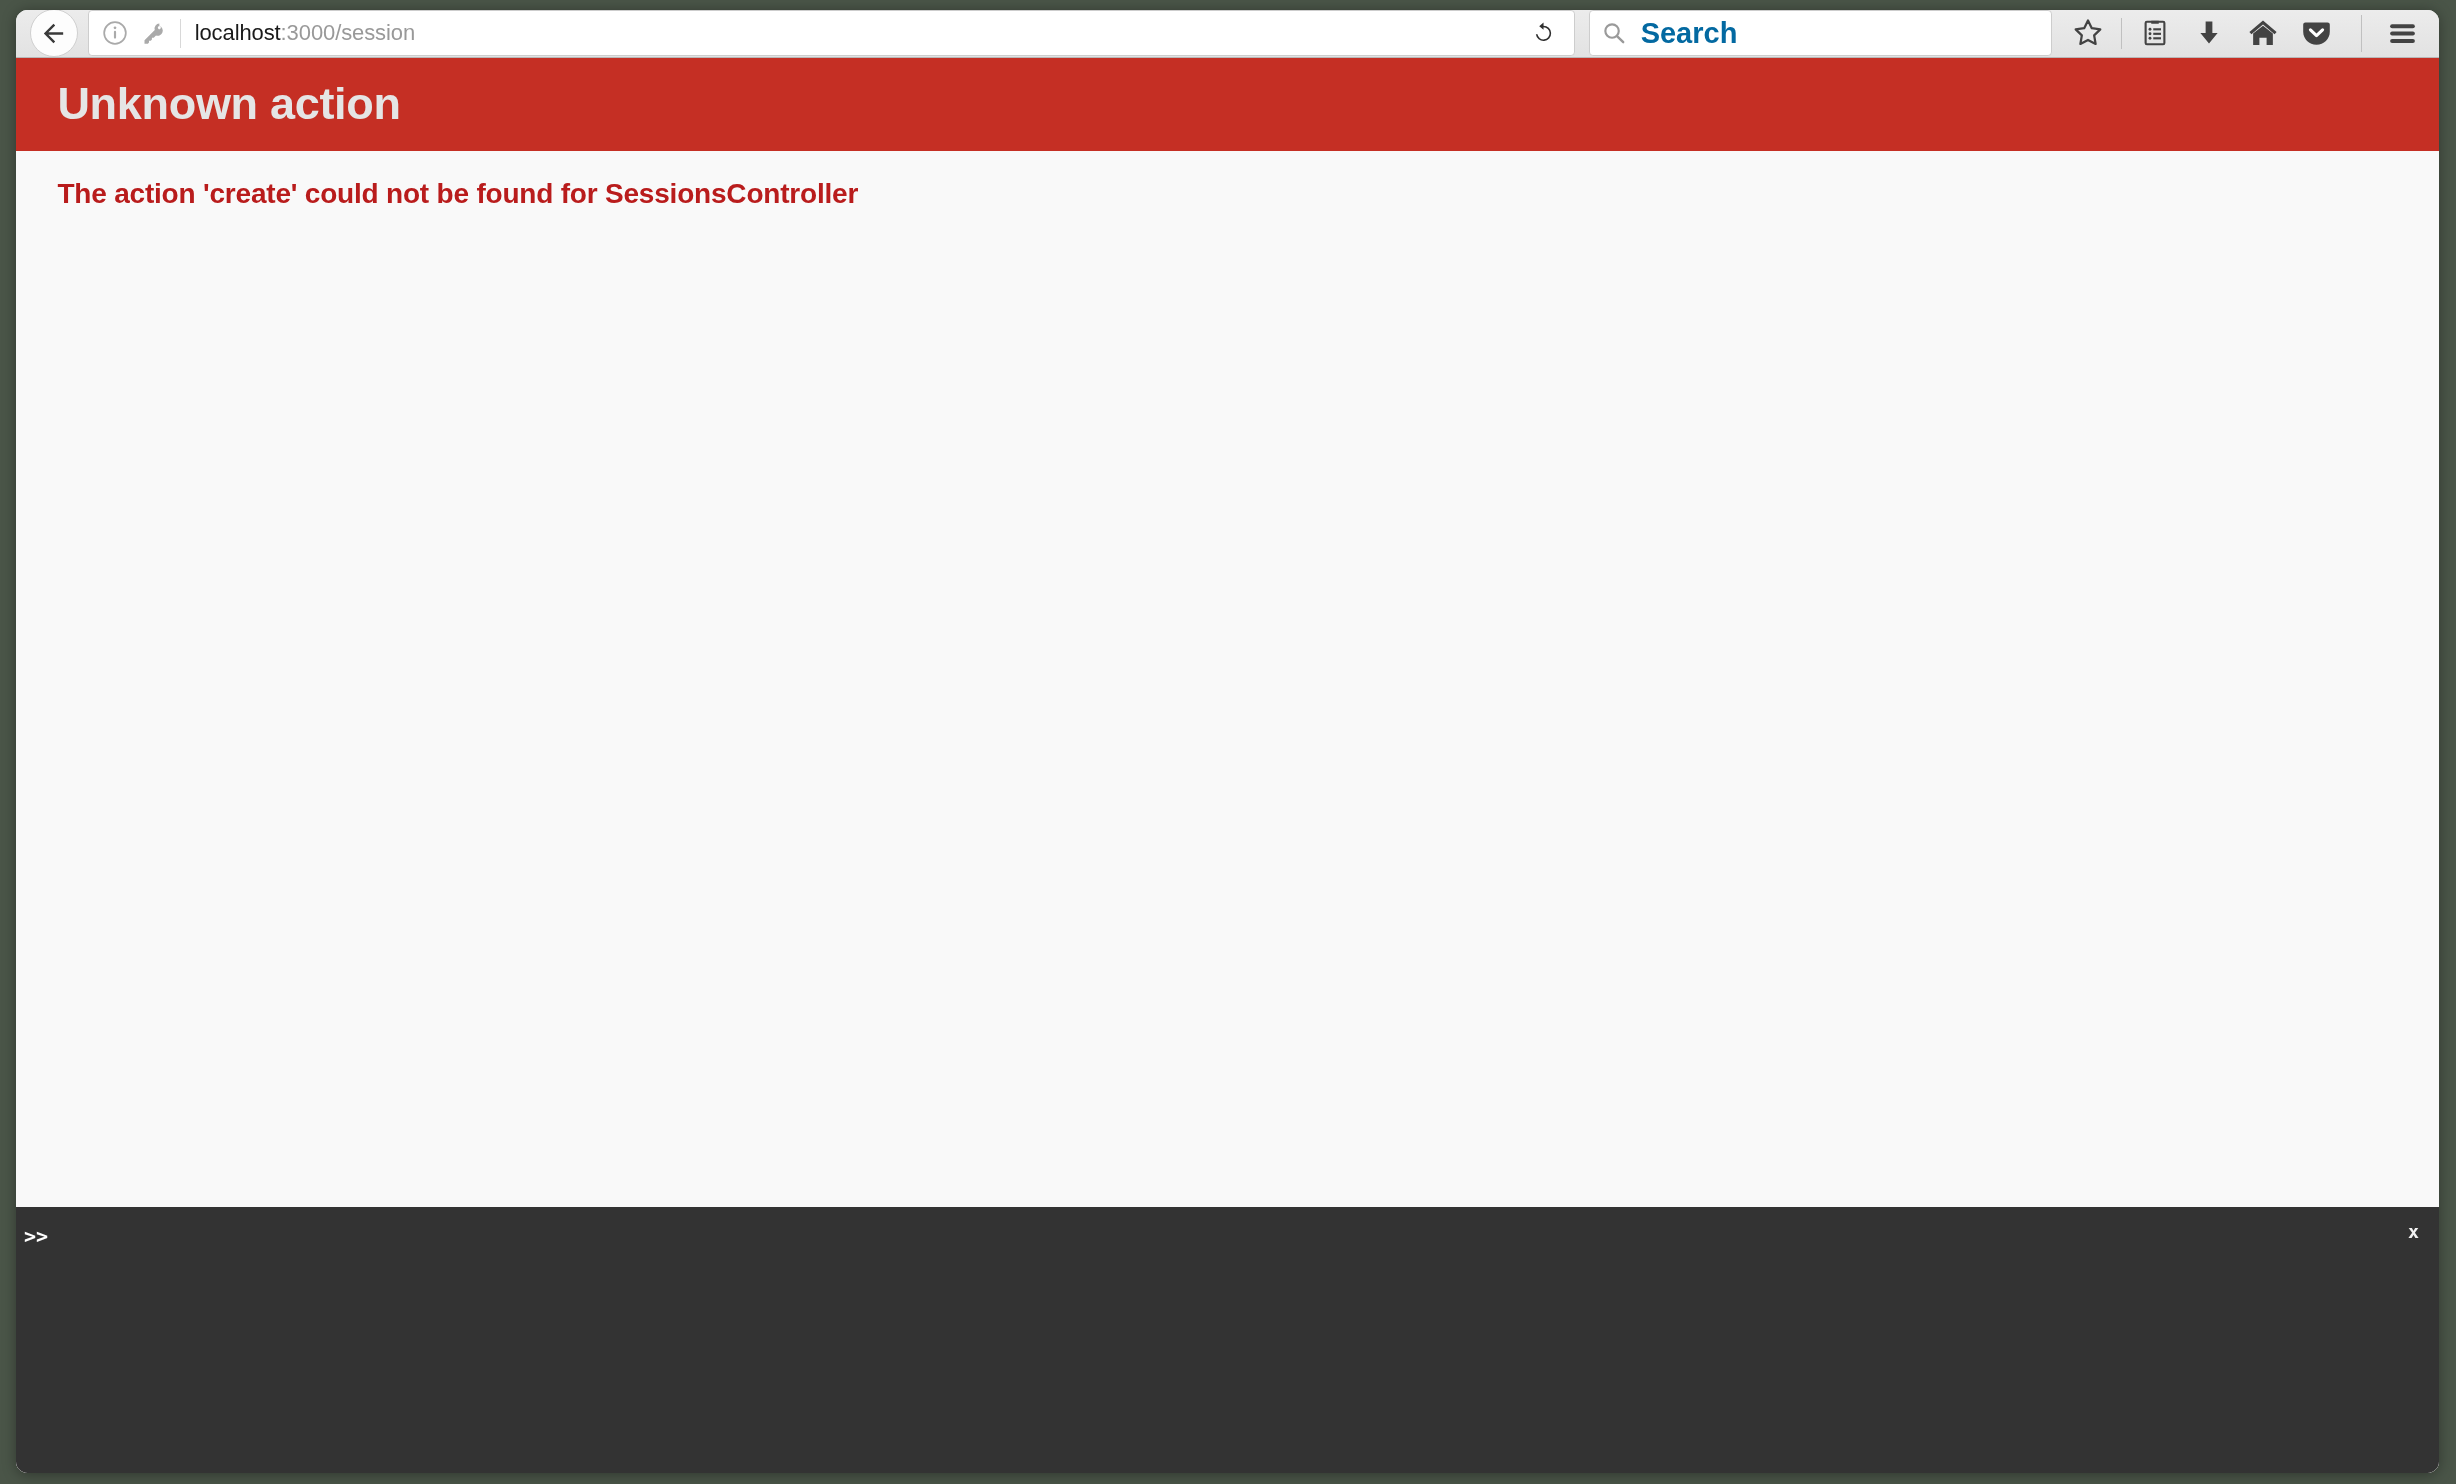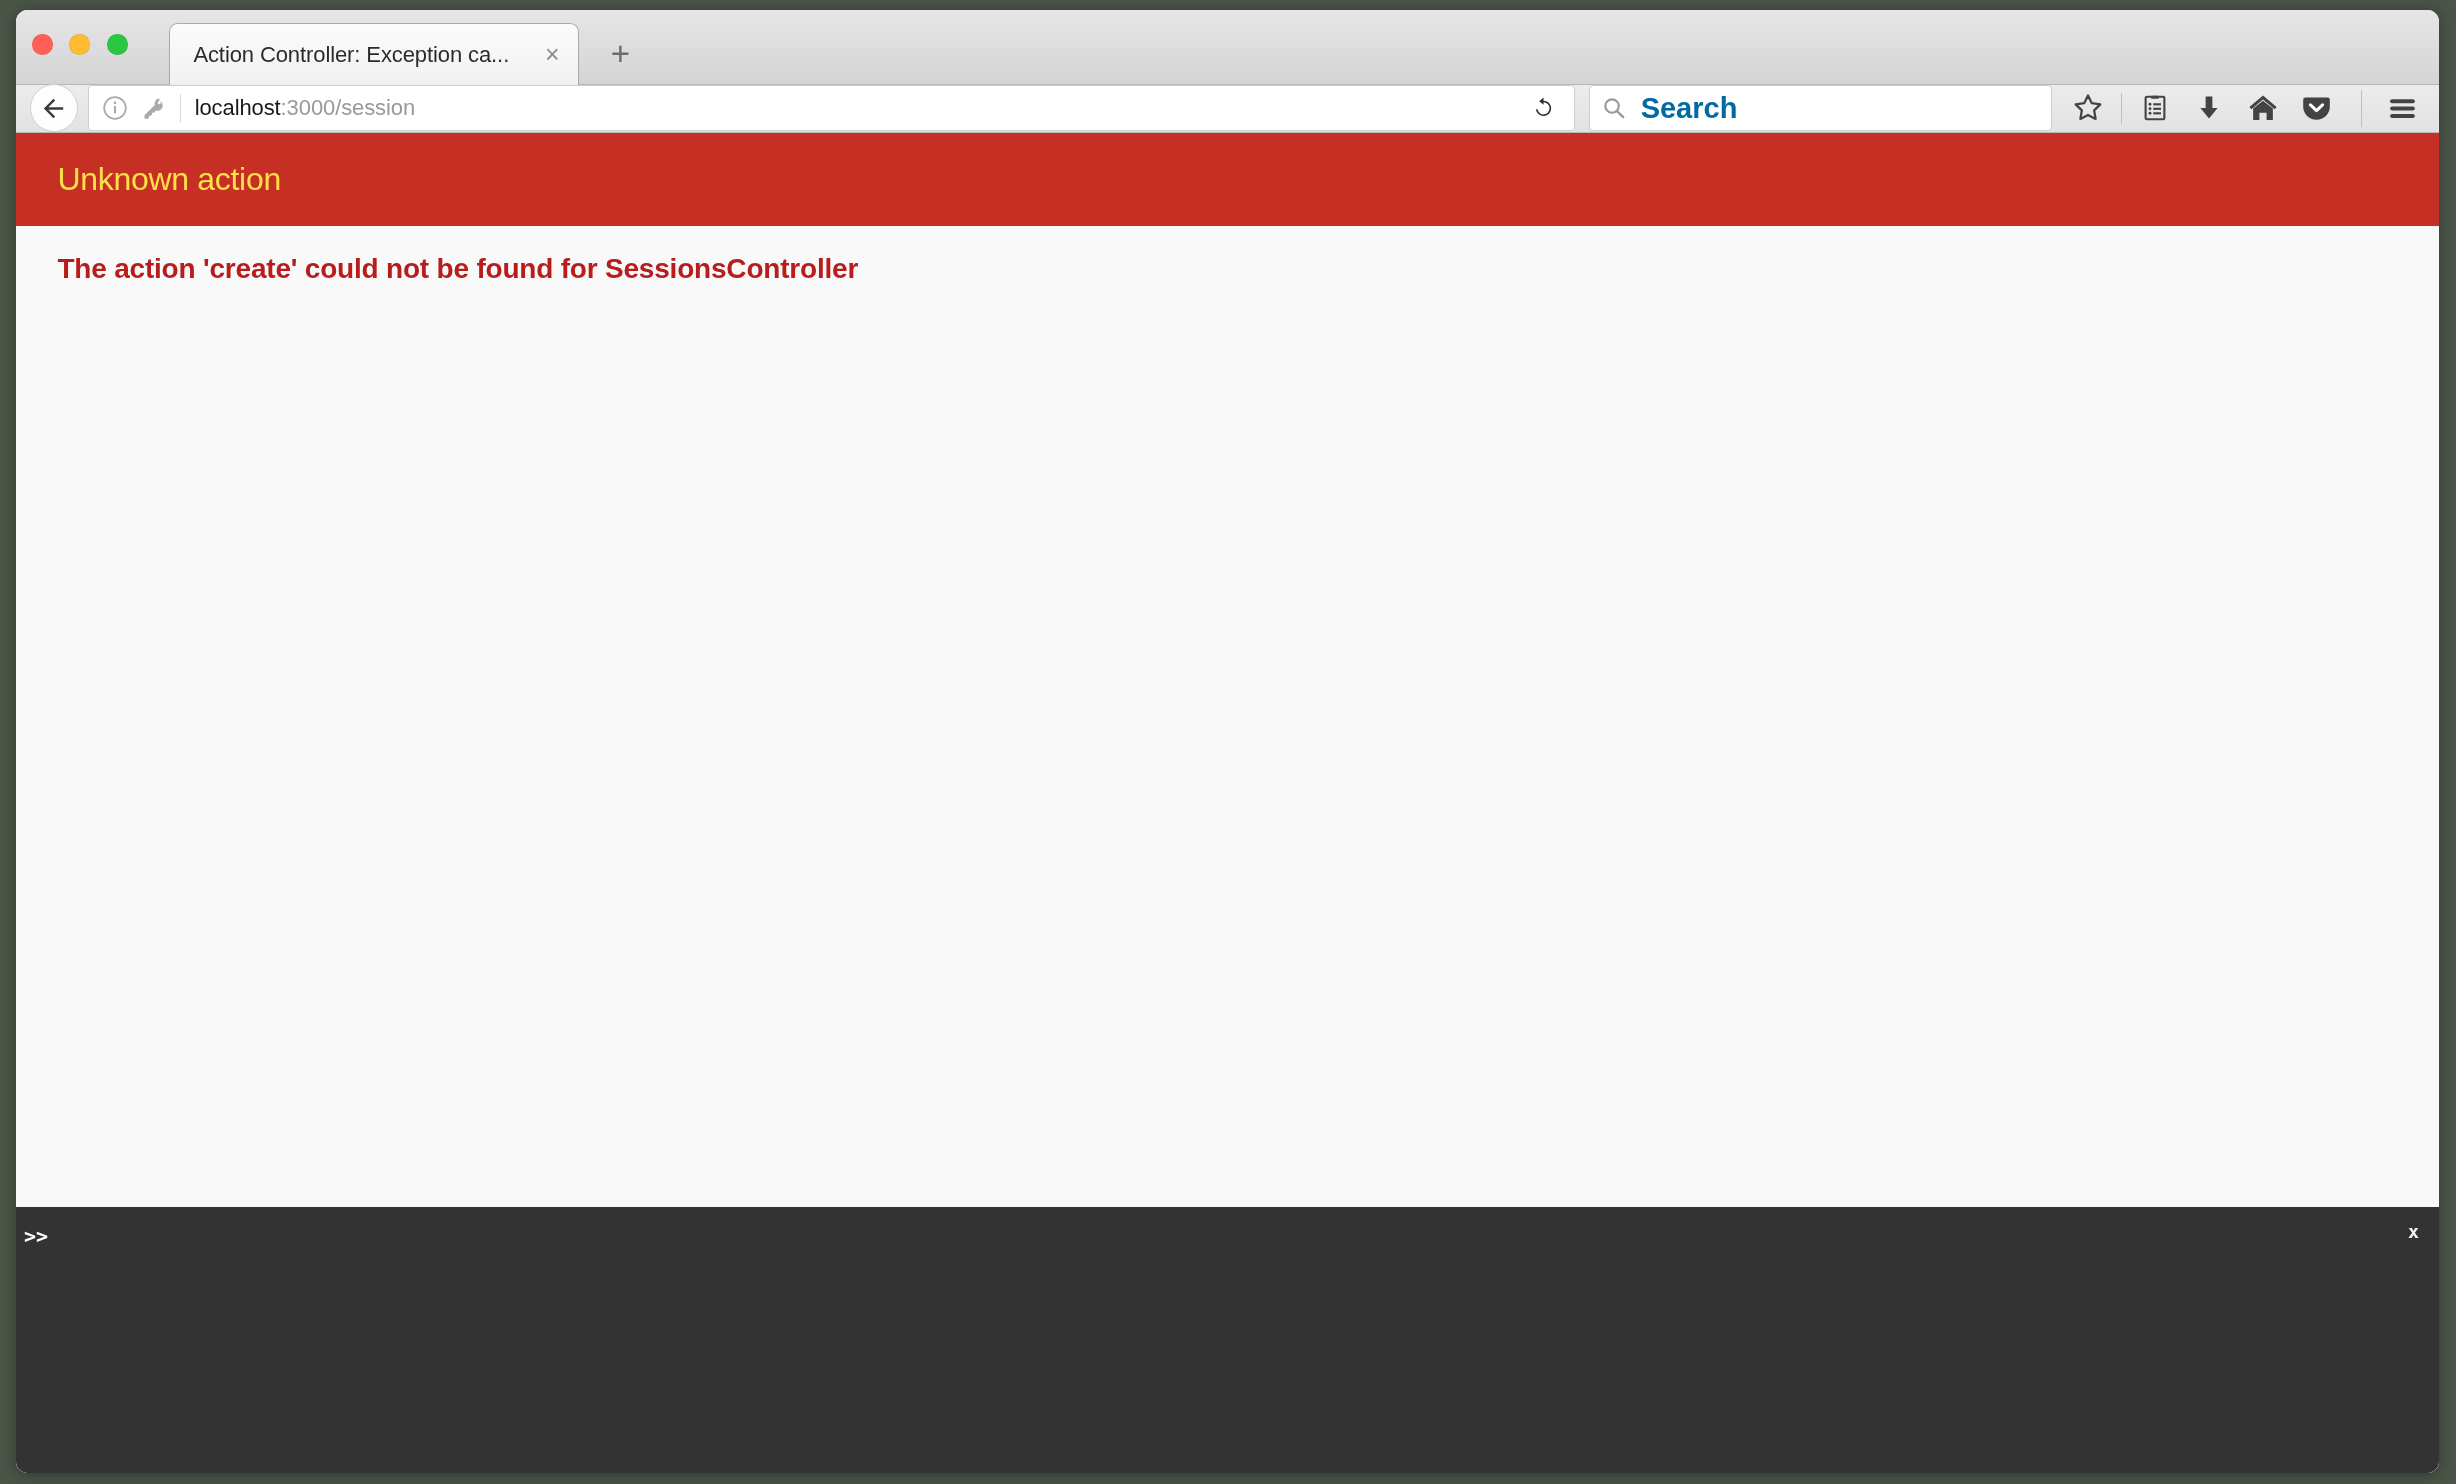--- a/index.html
+++ b/index.html
@@ -214,23 +214,23 @@
 
   .error-banner {
     background: #c52f24;
     height: 93px;
     display: flex;
     align-items: center;
     padding-left: 41px;
     flex: 0 0 auto;
   }
   .error-banner h1 {
-    color: #fde047;
-    font-size: 32px;
-    font-weight: normal;
+    color: #e5e5e5;
+    font-size: 45px;
+    font-weight: bold;
     letter-spacing: -0.3px;
   }
 
   .error-body {
     flex: 1 1 auto;
     padding: 27px 41px 0 41px;
     background: #f9f9f9;
   }
   .error-message {
     color: #b91c1c;
@@ -267,35 +267,20 @@
     display: flex;
     align-items: center;
     justify-content: center;
   }
 </style>
 </head>
 <body>
 
 <div class="window">
 
-  <div class="tabstrip">
-
-    <div class="traffic-lights">
-      <span class="light red"></span>
-      <span class="light yellow"></span>
-      <span class="light green"></span>
-    </div>
-
-    <div class="tab">
-      <span class="tab-title">Action Controller: Exception ca...</span>
-      <span class="tab-close">×</span>
-    </div>
-
-    <div class="newtab">+</div>
-  </div>
 
   <div class="navbar">
 
     <div class="back-btn">
       <svg width="29" height="29" viewBox="0 0 24 24">
         <path d="M20 11H7.8l5.6-5.6L12 4l-8 8 8 8 1.4-1.4L7.8 13H20z" fill="#3a3a3a"></path>
       </svg>
     </div>
 
     <div class="urlbar">

